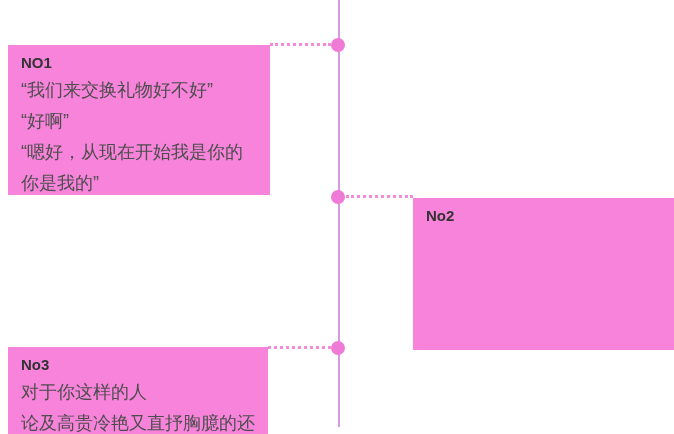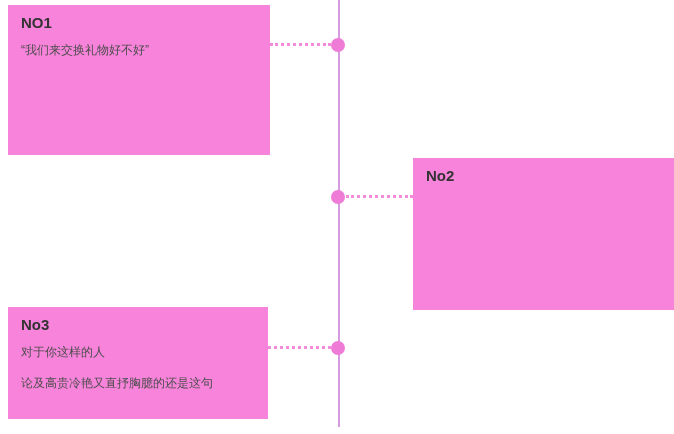--- a/index.html
+++ b/index.html
@@ -39,33 +39,34 @@
   }
   .connector.c1 { left: 270px; top: 43px; width: 61px; }
   .connector.c2 { left: 346px; top: 195px; width: 67px; }
   .connector.c3 { left: 268px; top: 346px; width: 63px; }
   .card {
     position: absolute;
     background: var(--card-bg, #f783da);
     box-sizing: border-box;
     padding: 6px 12px 0 13px;
     overflow: hidden;
+    margin-top: 40px;
   }
   .card.card1 { left: 8px;   top: 5px;   width: 262px; height: 150px; }
   .card.card2 { left: 413px; top: 158px; width: 271px; height: 152px; }
   .card.card3 { left: 8px;   top: 307px; width: 260px; height: 112px; }
   .card-title {
     font-size: 15px;
     font-weight: bold;
     color: var(--title-text, #333333);
     line-height: 24px;
   }
   .card-line {
     margin: 0;
-    font-size: 12px;
+    font-size: 18px;
     color: var(--body-text, #4d4d4d);
     line-height: 31px;
   }
 </style>
 </head>
 <body>
 
 <div class="stage">
 
   <div class="vline"></div>
@@ -74,20 +75,22 @@
   <div class="connector c2"></div>
   <div class="connector c3"></div>
 
   <div class="dot d1"></div>
   <div class="dot d2"></div>
   <div class="dot d3"></div>
 
   <div class="card card1">
     <div class="card-title">NO1</div>
     <p class="card-line">“我们来交换礼物好不好”</p>
+    <p class="card-line">“好啊”</p>
+    <p class="card-line">“嗯好，从现在开始我是你的你是我的”</p>
   </div>
 
   <div class="card card2">
     <div class="card-title">No2</div>
   </div>
 
   <div class="card card3">
     <div class="card-title">No3</div>
     <p class="card-line">对于你这样的人</p>
     <p class="card-line">论及高贵冷艳又直抒胸臆的还是这句</p>

